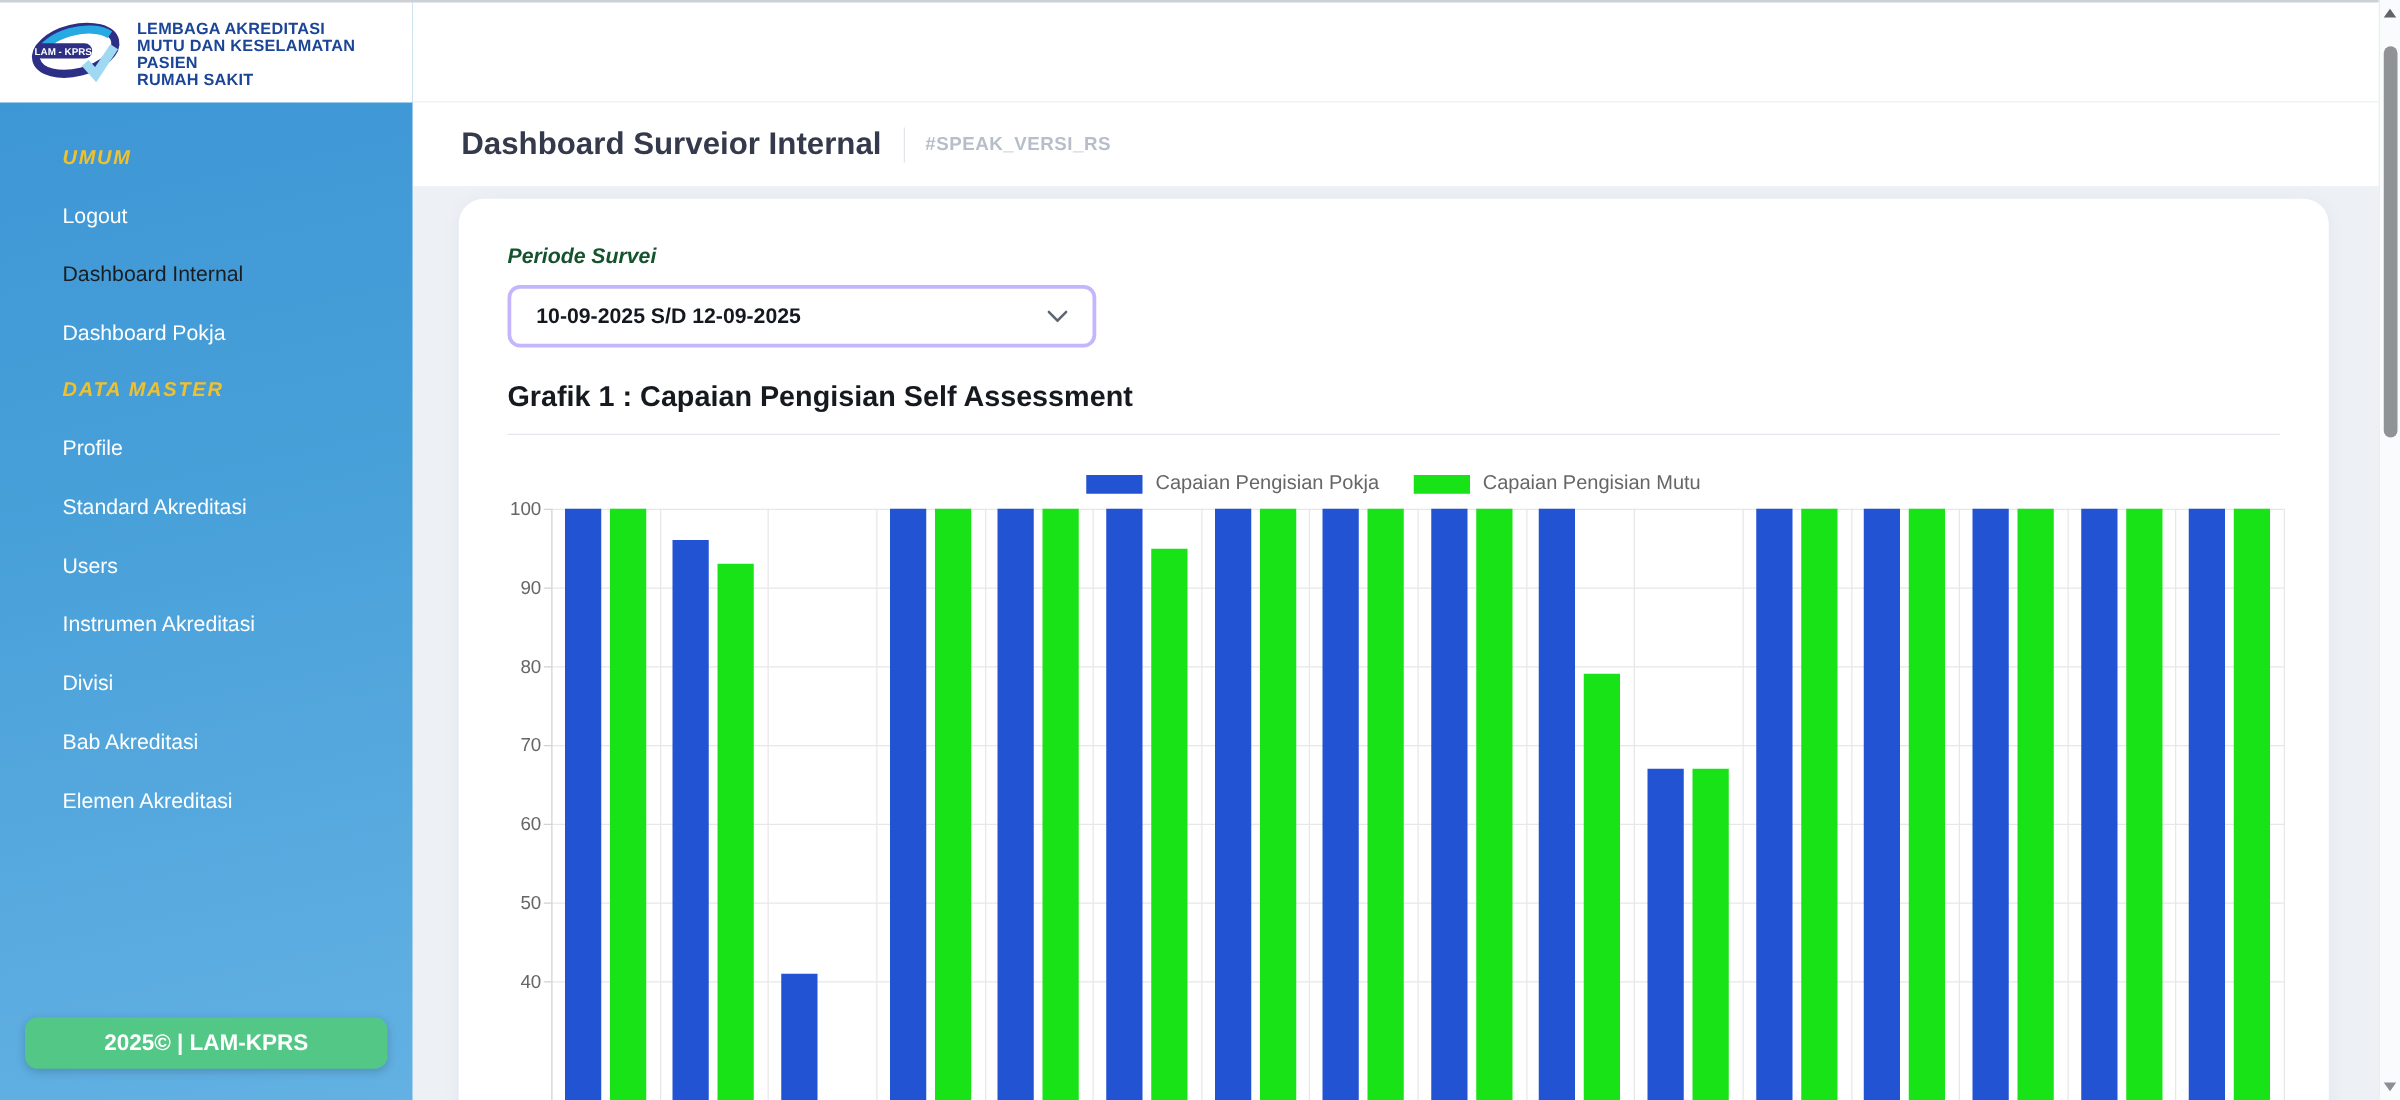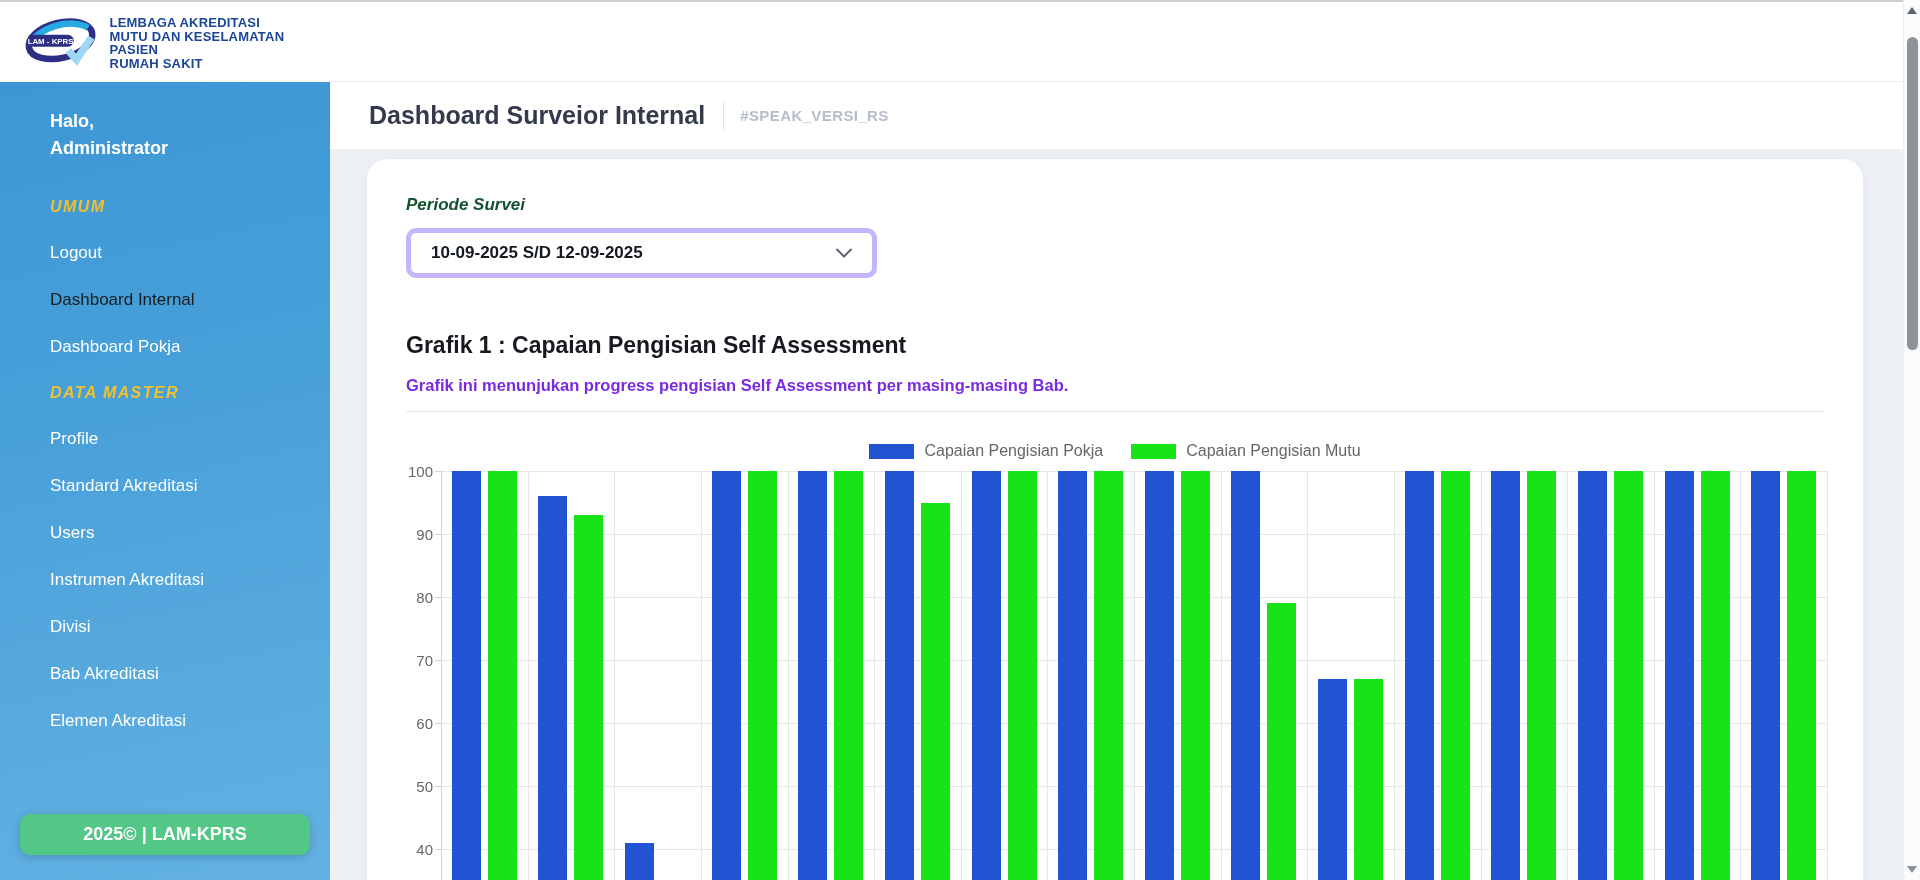--- a/index.html
+++ b/index.html
@@ -28,25 +28,25 @@
   .navbar { height:82px; background:#fff; border-bottom:1px solid #ebedf0; }
   .title-row { height:67px; background:#fff; display:flex; align-items:center; padding-left:39px; }
   .page-title { font-size:25px; color:#343a4c; margin:0 18px 0 0; font-weight:700; }
   .vdiv { width:1px; height:28px; background:#e1e4e9; margin-right:16px; }
   .tag { color:#b7bec9; font-size:15px; font-weight:600; letter-spacing:.4px; }
   .content { position:absolute; top:149px; left:0; width:1590px; height:731px; background:#edf1f6; overflow:hidden; }
   .card { margin:10px 40px 0 37px; width:1496px; height:920px; background:#fff; border-radius:20px;
     padding:36px 39px; box-shadow:0 2px 12px rgba(140,152,164,.10); }
 
   .flabel { font-size:17px; color:#14532d; font-weight:600;font-style:italic; }
-  .select { margin-top:13px; width:471px; height:50px; border:5px solid #c4b5fd; border-radius:10px;
+  .select { margin-top:13px; width:471px; height:50px; border:3px solid #c4b5fd; border-radius:10px;
     display:flex; align-items:center; justify-content:space-between; padding:0 20px; cursor:pointer; background:#fff; }
   .select .val { font-weight:700; font-size:17px; color:#14181f; }
 
-  .g-title { margin-top:54px; font-size:23px; font-weight:700; color:#16191f; }
+  .g-title { margin-top:26px; font-size:23px; font-weight:700; color:#16191f; }
   .desc { margin-top:16px; font-size:16.5px; line-height:21px; color:#7a2be2; font-weight:600; }
   .desc p { margin:0; }
   .rule { margin:15px 0 0 0; border:none; border-top:1px solid #e4e7eb; width:100%; }
 
   
   .legend { margin-top:30px; display:flex; justify-content:center; align-items:center; }
   .leg-item { display:flex; align-items:center; cursor:pointer; padding:0 14px; }
   .swatch { width:45px; height:15px; margin-right:10px; }
   .leg-label { font-size:16px; color:#666; }
 
@@ -82,24 +82,20 @@
       </g>
       <rect x="8" y="22" width="50" height="13" rx="6.5" fill="#2d2f86"></rect>
       <text x="33" y="32" font-size="8.5" fill="#ffffff" text-anchor="middle" font-weight="bold" font-family="Liberation Sans, sans-serif">LAM - KPRS</text>
       <path d="M 52 39 l 9 10 l 16 -24" stroke="#9ed8f2" stroke-width="8" fill="none"></path>
     </svg>
     <div class="logo-text">
       <div>LEMBAGA AKREDITASI</div>
       <div>MUTU DAN KESELAMATAN PASIEN</div>
       <div>RUMAH SAKIT</div>
     </div>
-  </div>
-  <div class="greeting">
-    <div>Halo,</div>
-    <div>Administrator</div>
   </div>
   <nav class="menu">
       <div class="mi sec">UMUM</div>
       <div class="mi lnk">Logout</div>
       <div class="mi lnk active">Dashboard Internal</div>
       <div class="mi lnk">Dashboard Pokja</div>
       <div class="mi sec">DATA MASTER</div>
       <div class="mi lnk">Profile</div>
       <div class="mi lnk">Standard Akreditasi</div>
       <div class="mi lnk">Users</div>
@@ -122,21 +118,20 @@
     <section class="card">
       <div class="flabel">Periode Survei</div>
       <div class="select">
         <span class="val">10-09-2025 S/D 12-09-2025</span>
         <svg width="16" height="10" viewBox="0 0 16 10">
           <path d="M1 1.5 L8 8.5 L15 1.5" stroke="#5c6570" stroke-width="2" fill="none" stroke-linecap="round"></path>
         </svg>
       </div>
       <div class="g-title">Grafik 1 : Capaian Pengisian Self Assessment</div>
       <div class="desc">
-        <p>Grafik ini menunjukan progress pengisian Self Assessment per masing-masing Bab.</p>
       </div>
       <hr class="rule">
       <div class="legend">
           <div class="leg-item">
             <span class="swatch" style="background: rgb(34, 83, 211);"></span>
             <span class="leg-label">Capaian Pengisian Pokja</span>
           </div>
           <div class="leg-item">
             <span class="swatch" style="background: rgb(23, 227, 23);"></span>
             <span class="leg-label">Capaian Pengisian Mutu</span>

